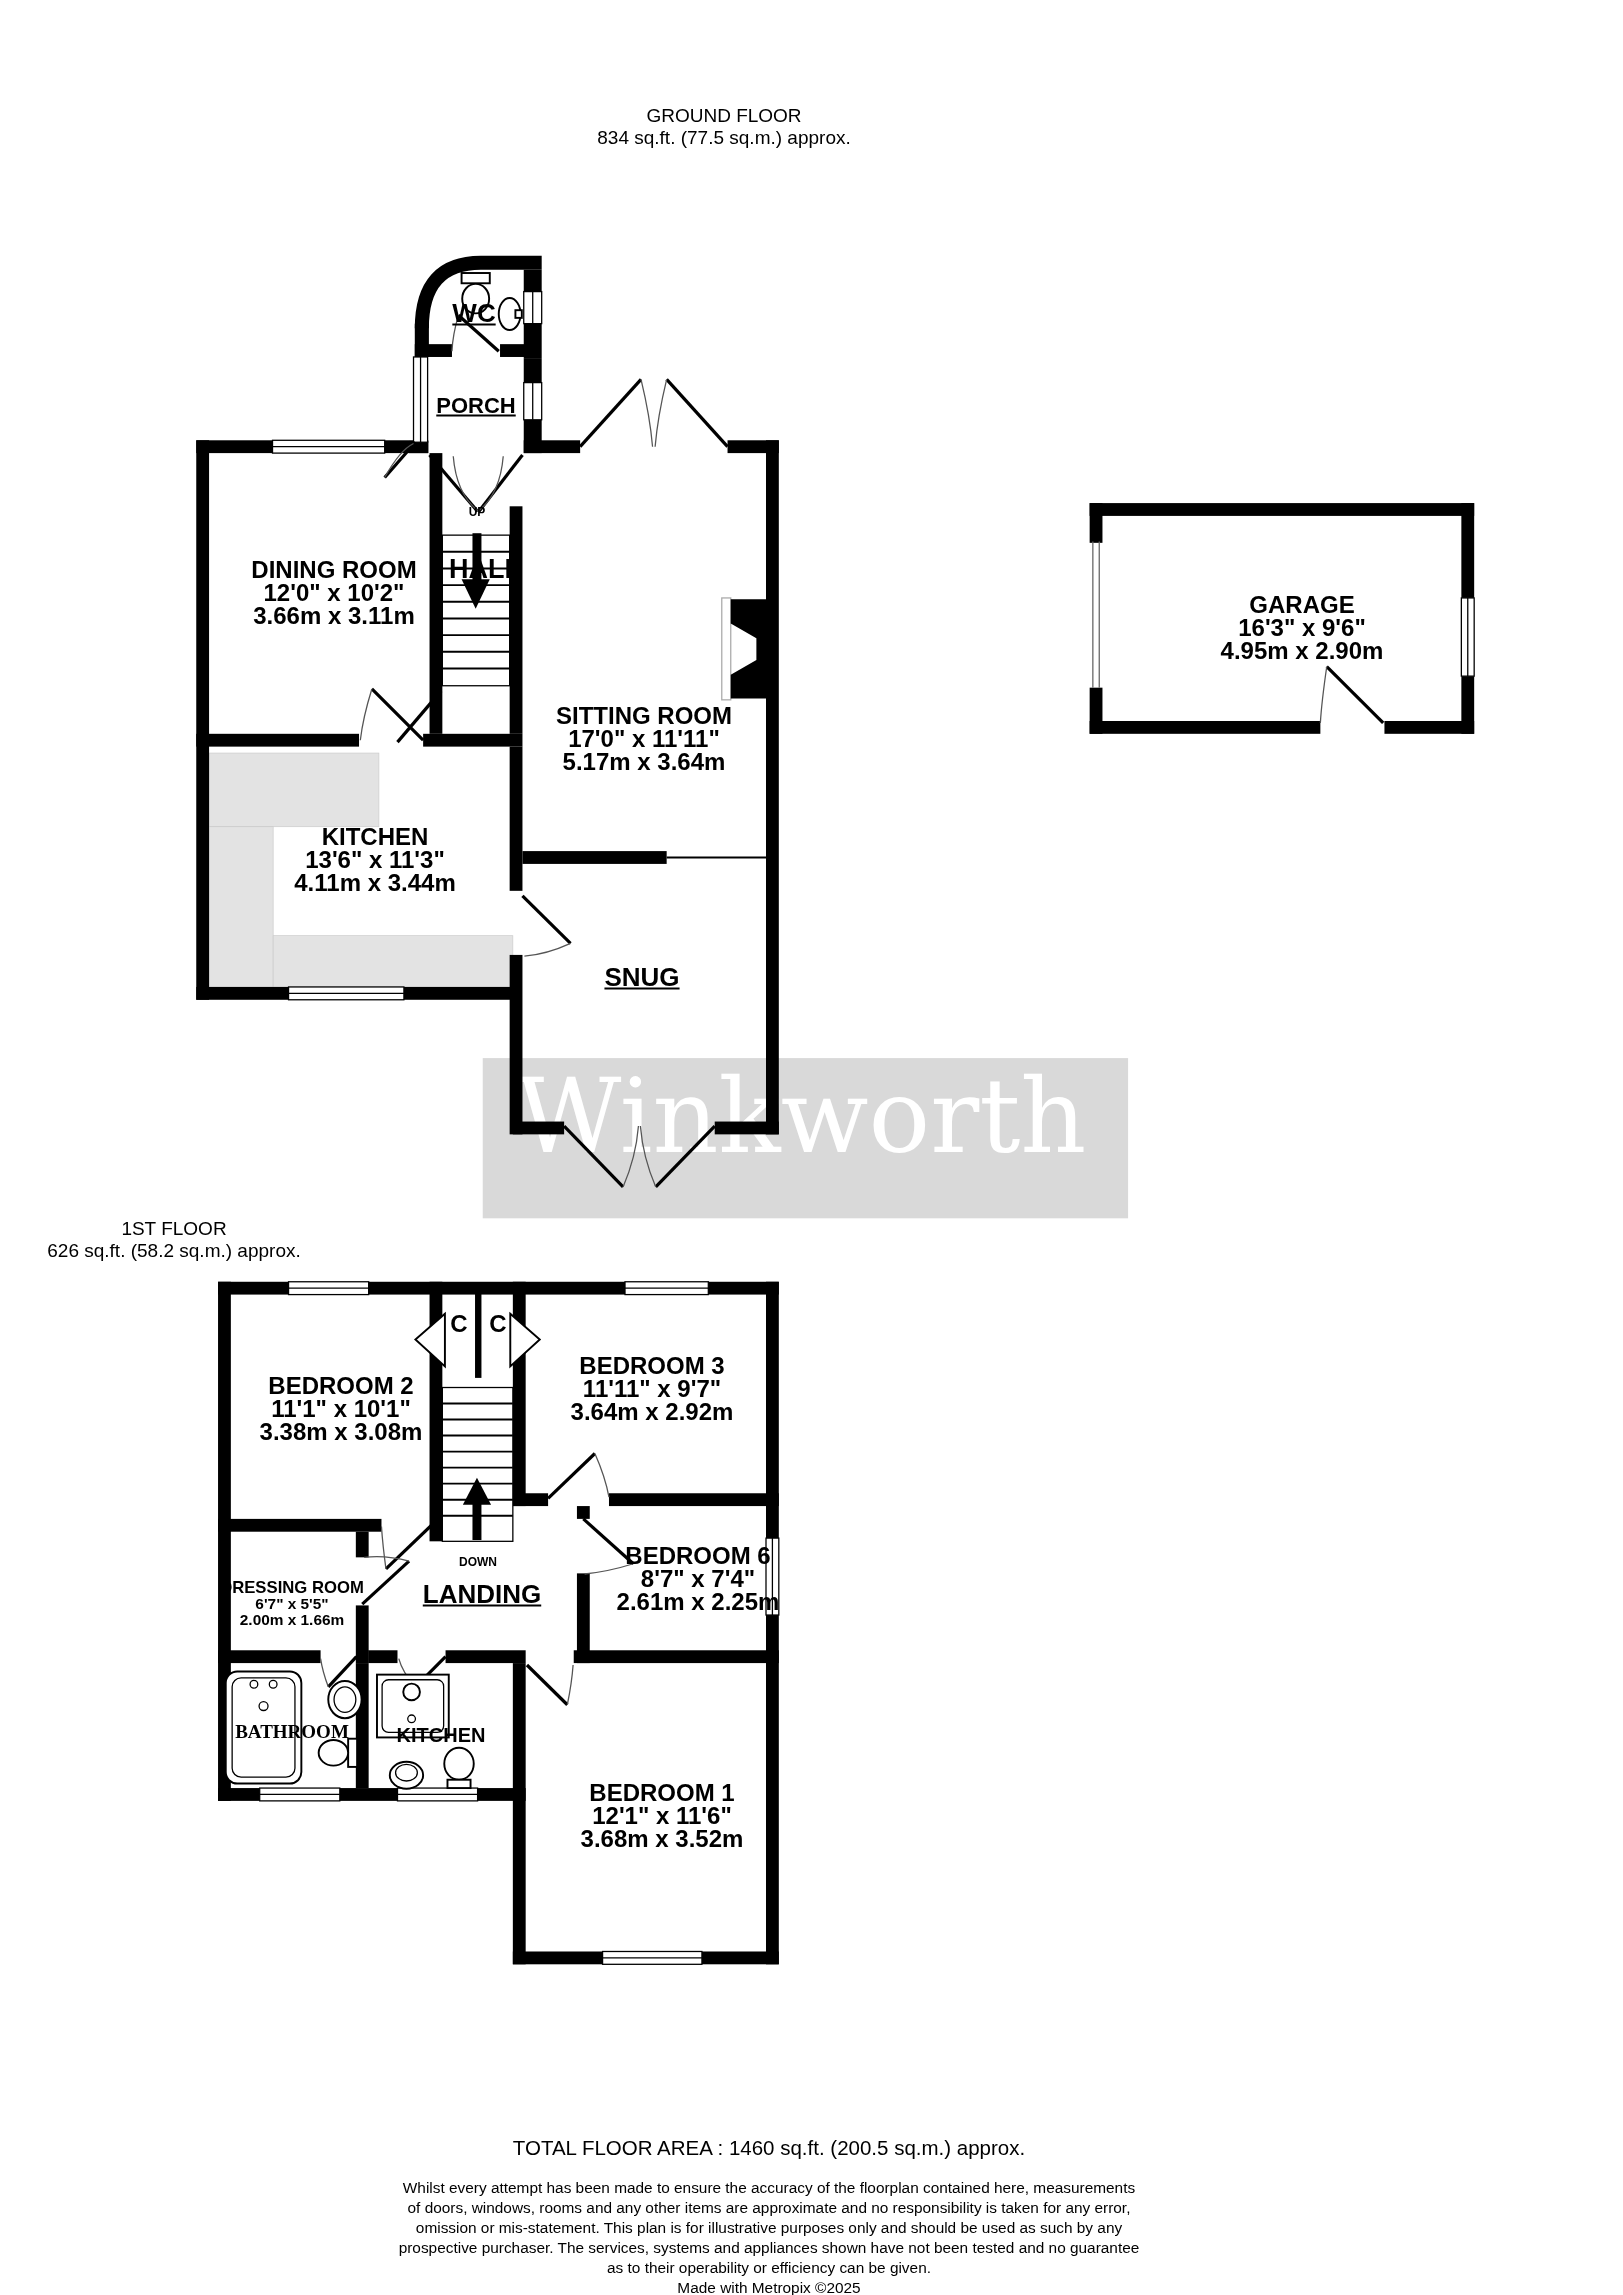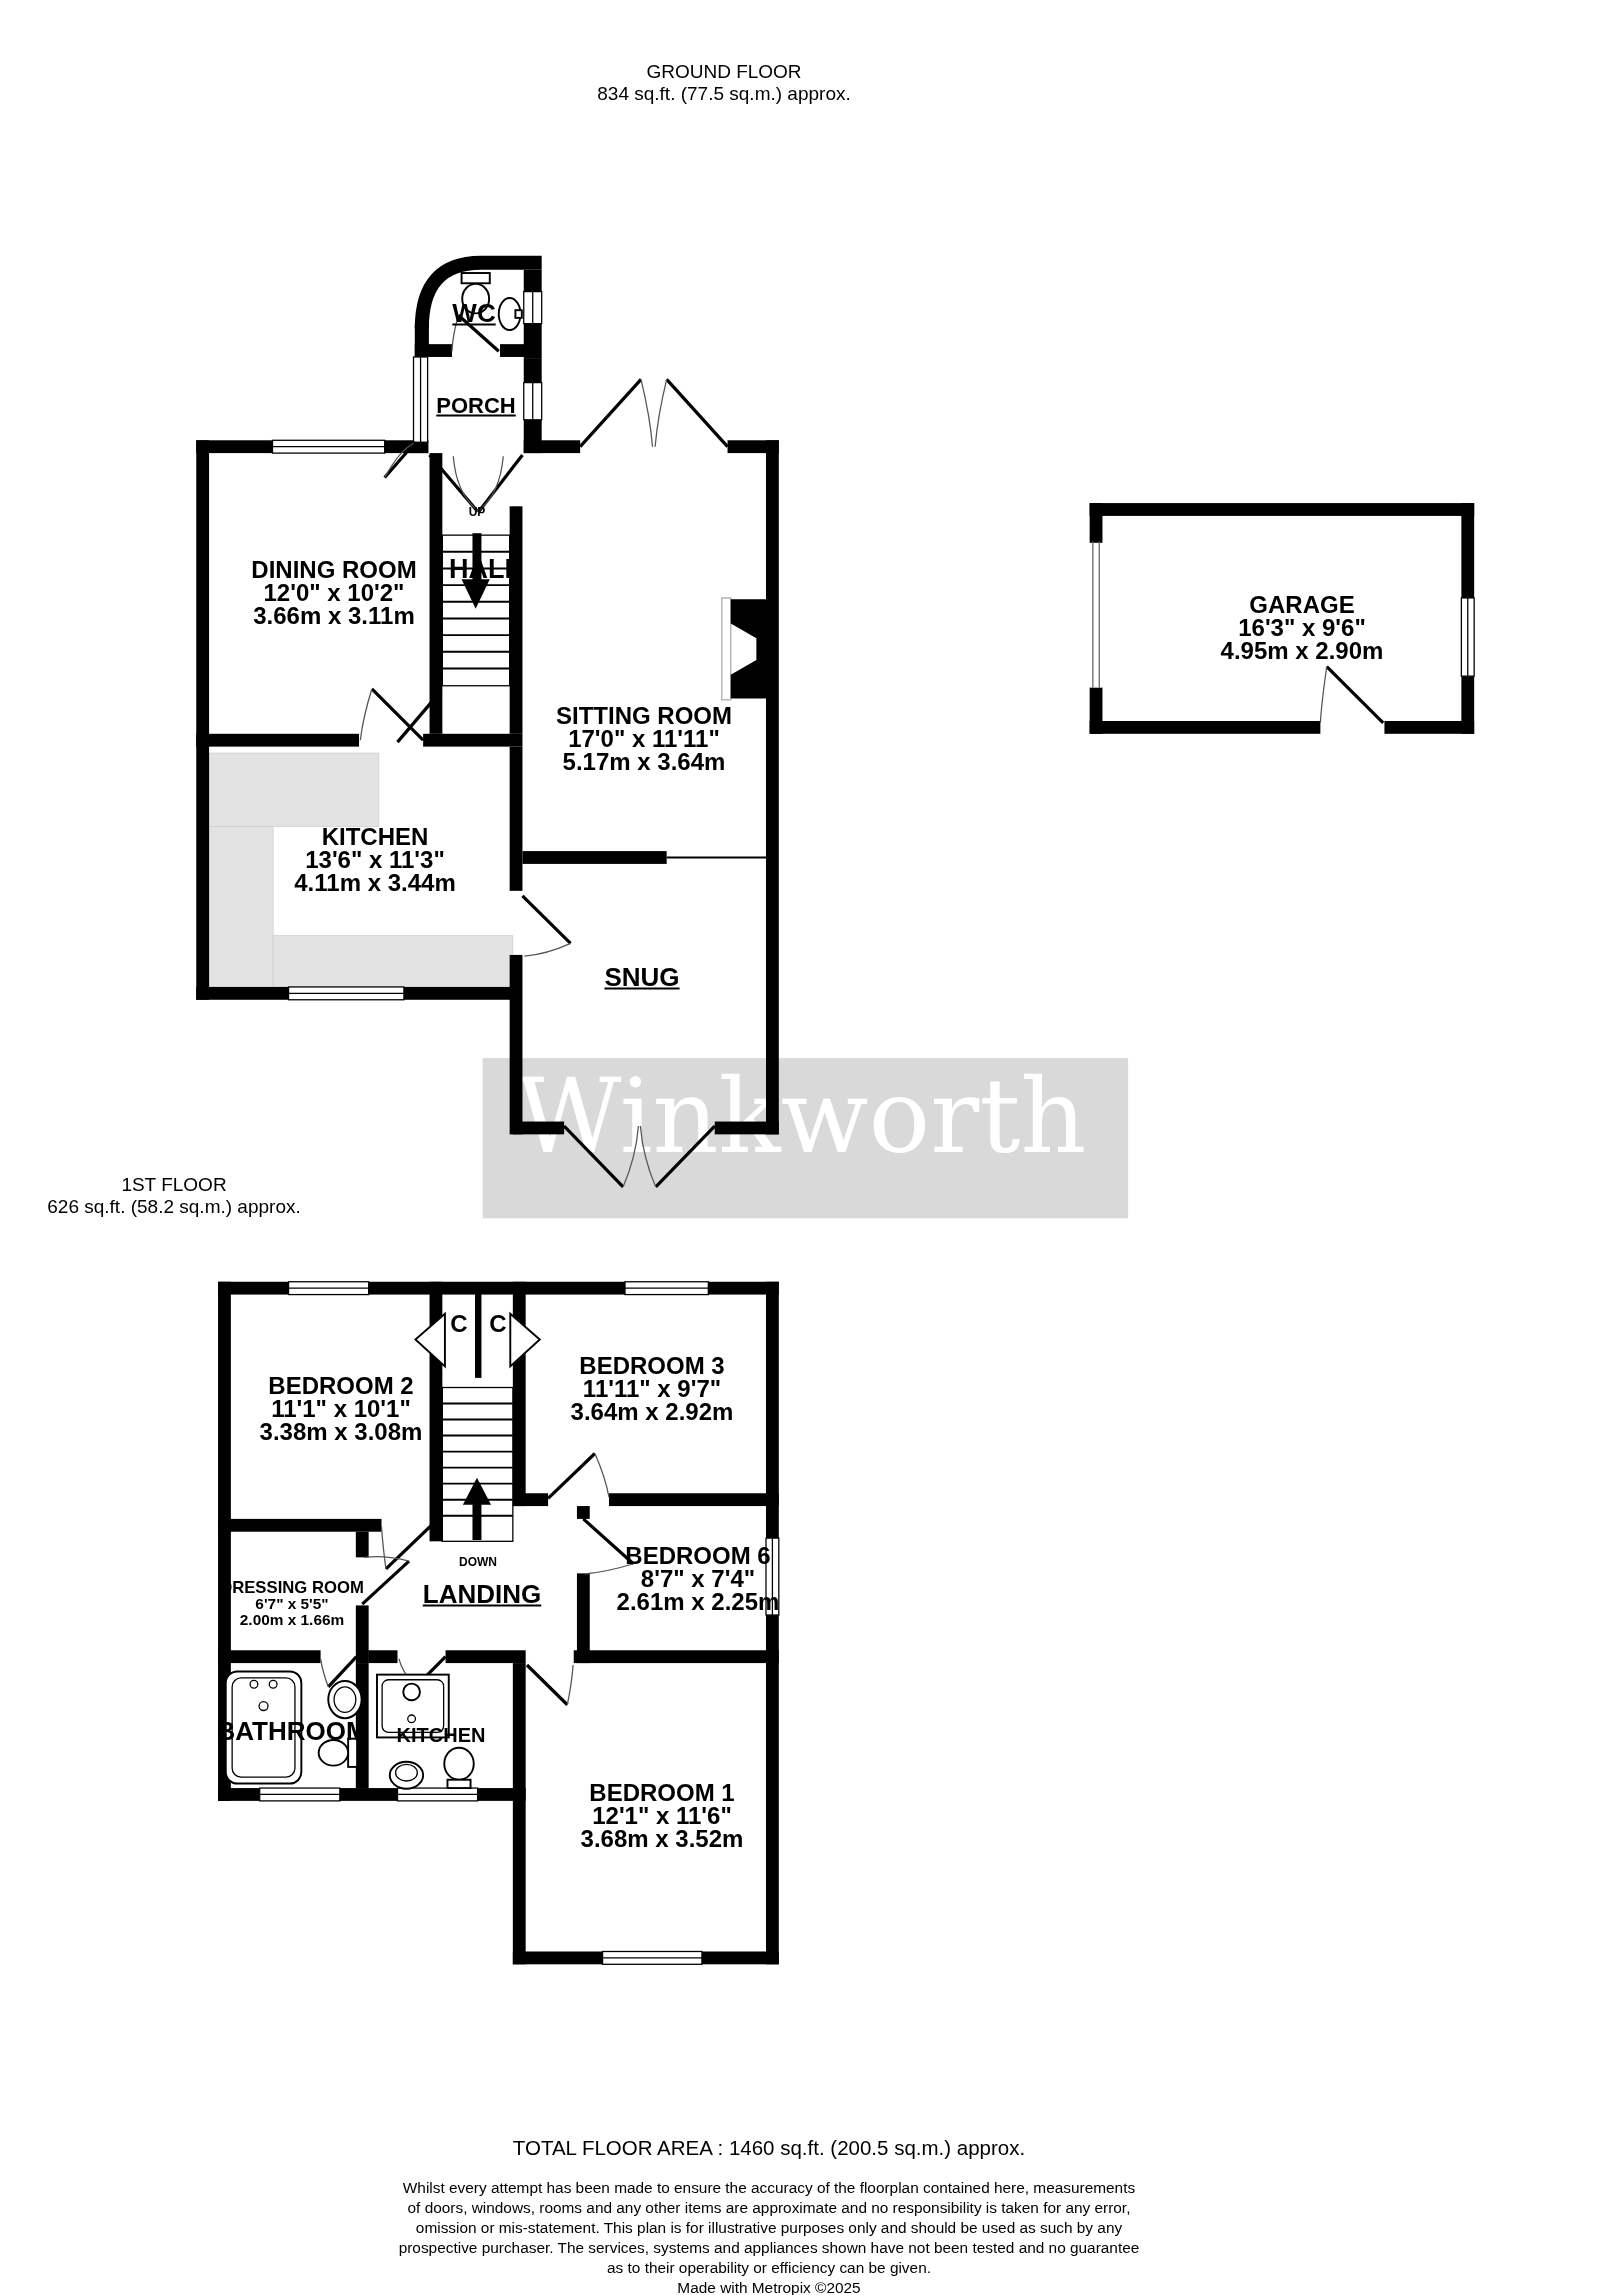--- a/index.html
+++ b/index.html
@@ -1,28 +1,28 @@
 <!DOCTYPE html>
 <html style="font-size:10.3px"><head>
 <meta charset="utf-8">
 <style>
   html,body{margin:0;padding:0;background:#fff;}
   #page{position:relative;width:1623px;height:2295px;background:#ffffff;overflow:hidden;
         font-family:"Liberation Sans",sans-serif;color:#000;}
   svg{position:absolute;left:0;top:0;}
   .lbl{position:absolute;transform:translate(-50%,-50%);text-align:center;white-space:nowrap;
        font-weight:bold;line-height:23px;}
-  .hdr{font-weight:normal;font-size:19px;line-height:22px;}
+  .hdr{font-weight:normal;font-size:19px;line-height:22px;margin-top:44px;}
   .f37{font-size:24px;margin-left:17px;}
   .f40{font-size:26px;text-decoration:underline;}
   .f42{font-size:27px;}
   .f38{font-size:24px;}
   .f34{font-size:22px;text-decoration:underline;}
   .f31{font-size:20px;}
-  .f30{font-size:26px;}
+  .f30{font-size:19px;font-family:Liberation Serif, serif;}
   .fdress{font-size:16.7px;line-height:16px;}
   .fdress .dim{font-size:15.4px;}
   .fsm{font-weight:bold;font-size:12px;}
   .total{font-weight:normal;font-size:20.5px;}
   .disc{font-weight:normal;font-size:15.4px;line-height:20px;}
 </style>
 </head>
 <body>
 
 <div id="page">

